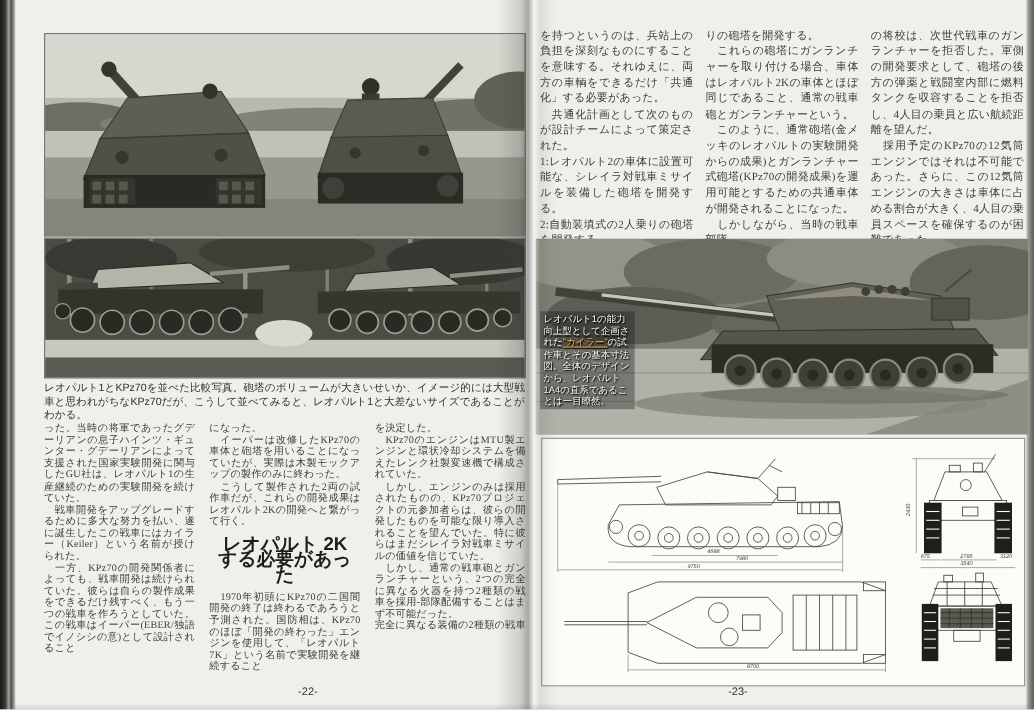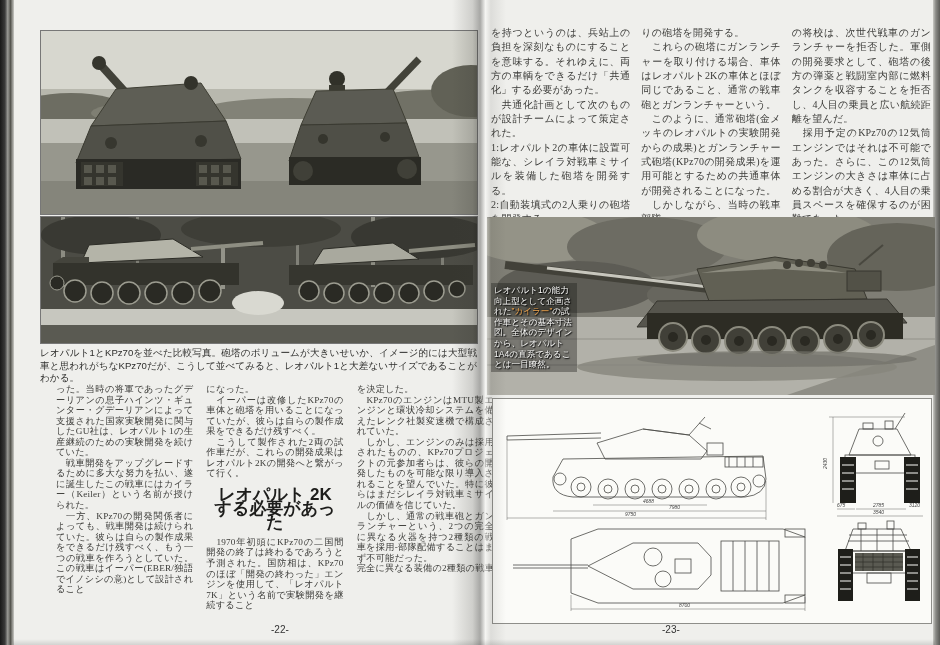--- a/index.html
+++ b/index.html
@@ -19,38 +19,38 @@
   .photo svg{display:block;}
   #photo1{left:40px;top:30px;width:436px;height:183px;border:1px solid #777;}
   #photo2{left:40px;top:216px;width:436px;height:126px;border:1px solid #777;}
   #photo3{left:487px;top:217px;width:448px;height:178px;}
 
   .caption-left{position:absolute;left:40px;top:347px;width:437px;
       font-family:"Liberation Sans",sans-serif;font-size:9.6px;line-height:12.6px;
       color:#2e2e2c;text-align:justify;}
 
   .cols{position:absolute;display:flex;}
-  .lp-cols{left:56px;top:384px;width:438px;gap:13px;}
+  .lp-cols{left:40px;top:384px;width:438px;gap:13px;}
   .rp-cols{left:491px;top:26px;width:440px;gap:11px;}
   .col{flex:1;min-width:0;}
   .jp{white-space:pre-wrap;text-align:justify;word-break:break-all;color:#3b3b38;}
   .lp-cols .jp{font-size:9.2px;line-height:10.55px;letter-spacing:.2px;}
   .rp-cols .jp{font-size:10px;line-height:14.35px;letter-spacing:.2px;}
   .heading{font-family:"Liberation Sans",sans-serif;font-weight:bold;font-size:17px;
       line-height:14px;text-align:center;color:#1d1d1b;margin:9px 0 7px 0;}
 
   .pagenum{position:absolute;font-family:"Liberation Sans",sans-serif;font-size:10px;color:#333;}
   #pn22{left:271px;top:624px;}
   #pn23{left:662px;top:624px;}
 
   .photo-cap{position:absolute;left:491px;top:283px;width:80px;
       font-family:"Liberation Sans",sans-serif;font-size:8.6px;line-height:10.6px;
       color:#fdfdfb;text-shadow:0 0 3px #000,1px 1px 1px #000;
       background:rgba(28,28,25,.38);padding:2px 3px;}
-  .photo-cap .hl{color:#f0a44c;}
+  .photo-cap .hl{color:#f0a44c;text-decoration:underline;}
 
   #drawing-box{position:absolute;left:492px;top:398px;width:438px;height:224px;
       background:#fbfbf8;border:1px solid #8e8e8a;}
   .dim{font-family:"Liberation Sans",sans-serif;font-size:5px;font-style:italic;fill:#444;}
   .ln{stroke:#4a4a46;fill:none;stroke-width:.8;}
   .dimln{stroke:#666;fill:none;stroke-width:.5;}
 </style>
 </head>
 <body>
 
@@ -168,21 +168,21 @@
 </div>
 
 <div class="caption-left">レオパルト1とKPz70を並べた比較写真。砲塔のボリュームが大きいせいか、イメージ的には大型戦車と思われがちなKPz70だが、こうして並べてみると、レオパルト1と大差ないサイズであることがわかる。</div>
 
 <div class="cols lp-cols">
   <div class="col jp">った。当時の将軍であったグデーリアンの息子ハインツ・ギュンター・グデーリアンによって支援された国家実験開発に関与したGU社は、レオパルト1の生産継続のための実験開発を続けていた。
 　戦車開発をアップグレードするために多大な努力を払い、遂に誕生したこの戦車にはカイラー（Keiler）という名前が授けられた。
 　一方、KPz70の開発関係者によっても、戦車開発は続けられていた。彼らは自らの製作成果をできるだけ残すべく、もう一つの戦車を作ろうとしていた。この戦車はイーパー(EBER/独語でイノシシの意)として設計されること</div>
   <div class="col">
     <div class="jp">になった。
-　イーパーは改修したKPz70の車体と砲塔を用いることになっていたが、彼らは自らの製作成果をできるだけ残すべく。
+　イーパーは改修したKPz70の車体と砲塔を用いることになっていたが、実際は木製モックアップの製作のみに終わった。
 　こうして製作された2両の試作車だが、これらの開発成果はレオパルト2Kの開発へと繋がって行く。</div>
     <div class="heading">
       <div>レオパルト 2K</div>
       <div>する必要があった</div>
     </div>
     <div class="jp">　1970年初頭にKPz70の二国間開発の終了は終わるであろうと予測された。国防相は、KPz70のほぼ「開発の終わった」エンジンを使用して、「レオパルト 7K」という名前で実験開発を継続すること</div>
   </div>
   <div class="col jp">を決定した。
 　KPz70のエンジンはMTU製エンジンと環状冷却システムを備えたレンク社製変速機で構成されていた。
 　しかし、エンジンのみは採用されたものの、KPz70プロジェクトの元参加者らは、彼らの開発したものを可能な限り導入されることを望んでいた。特に彼らはまだシレイラ対戦車ミサイルの価値を信じていた。

